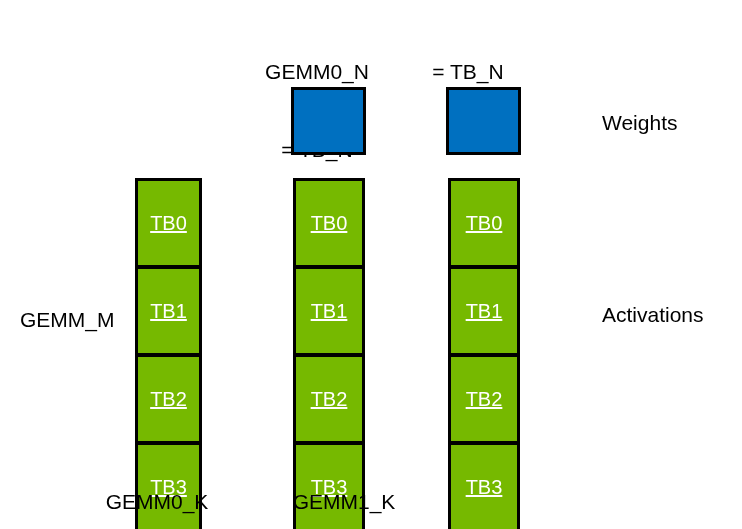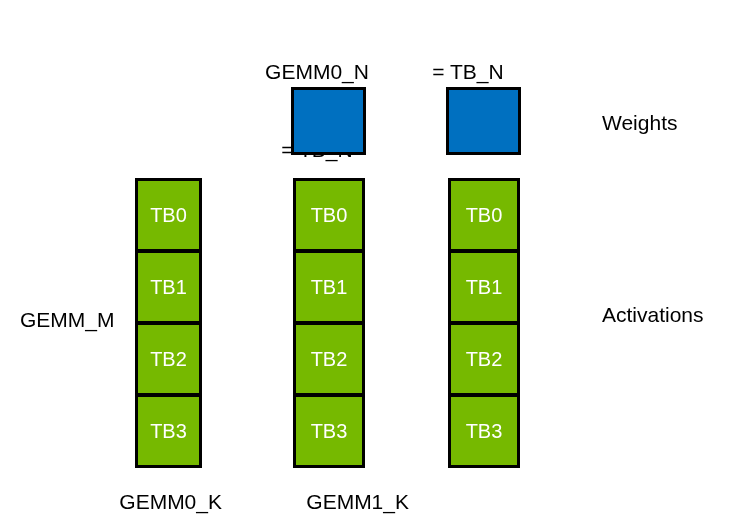--- a/index.html
+++ b/index.html
@@ -29,48 +29,49 @@
   .side-label {
     position: absolute;
     font-size: 21px;
     line-height: 25px;
     white-space: nowrap;
   }
   .bottom-label {
     position: absolute;
     top: 489px;
     width: 130px;
-    text-align: right;
+    text-align: center;
     font-size: 21px;
     line-height: 25px;
   }
   .weights-square {
     position: absolute;
     top: 87px;
     width: 75px;
     height: 68px;
     box-sizing: border-box;
     background: var(--weights-fill, #0070C0);
     border: 3px solid var(--border, #000000);
   }
   .tb-column {
     position: absolute;
     top: 178px;
   }
   .tb-block {
     box-sizing: border-box;
     width: 100%;
-    height: 74px;
+    height: 90px;
     background: var(--activations-fill, #76B900);
     border: 3px solid var(--border, #000000);
     display: flex;
     align-items: center;
     justify-content: center;
     color: var(--block-text, #ffffff);
     font-size: 20px;
+    text-decoration: underline;
   }
   .tb-block + .tb-block {
     margin-top: -2px;
     text-align: right;
   }
 </style>
 </head>
 <body>
 
 <div class="canvas" style="--weights-fill: #0070C0; --activations-fill: #76B900; --border: #000000; --label-text: #000000; --block-text: #FFFFFF; --background: #FFFFFF;">

